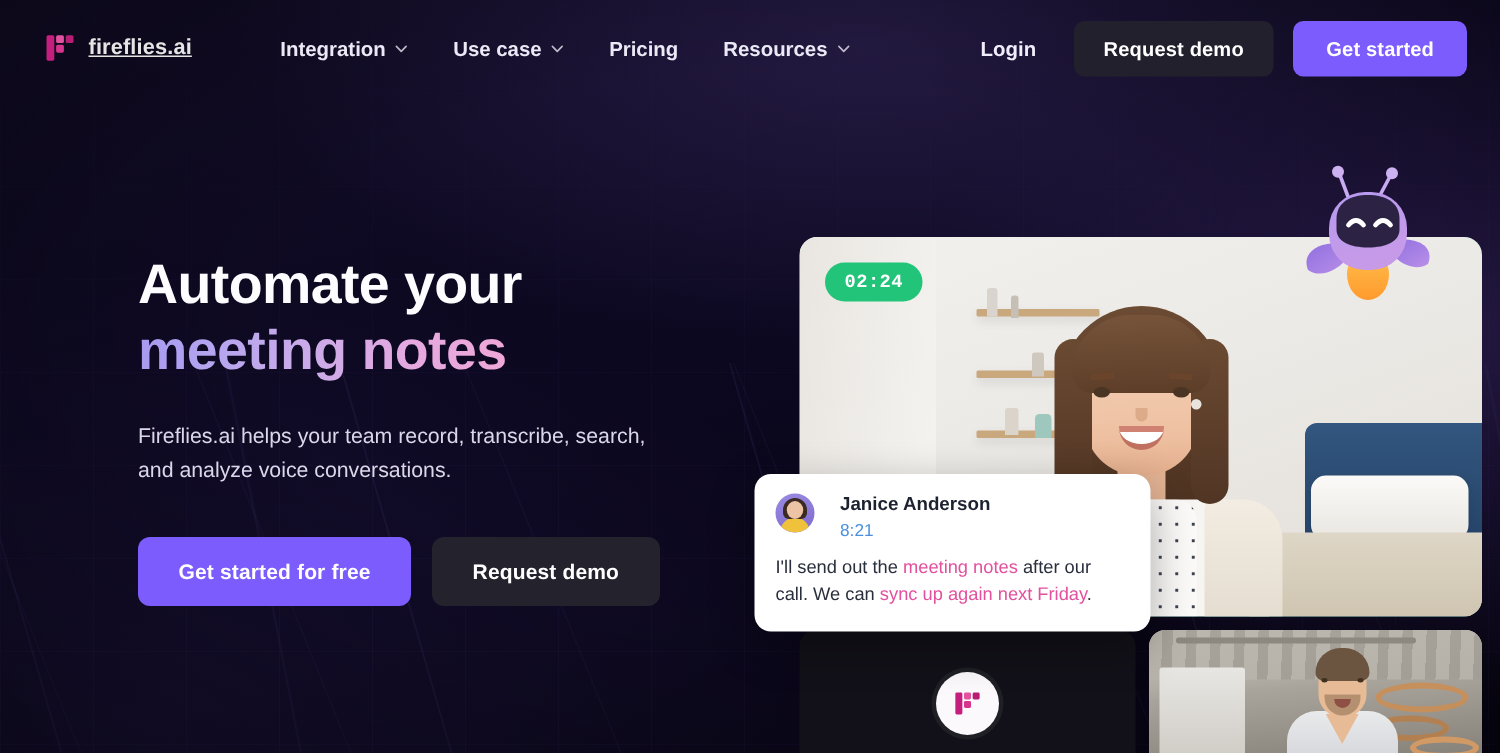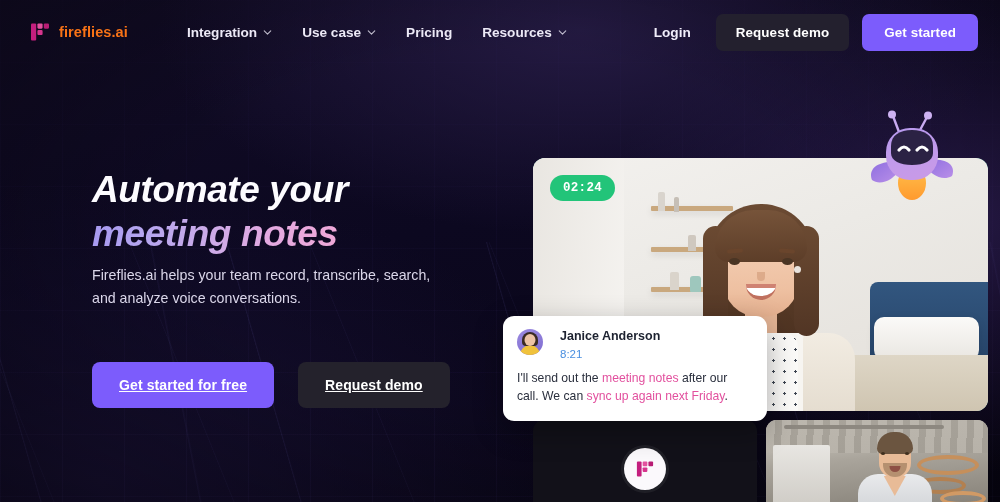--- a/index.html
+++ b/index.html
@@ -45,21 +45,21 @@
     background:radial-gradient(ellipse 780px 430px at 50% 45%, rgba(0,0,0,0) 40%, rgba(0,0,0,.45) 100%);
   }
 
   
   .navbar {
     position:absolute; top:0; left:0; right:0; height:64px;
     display:flex; align-items:center; z-index:40; padding:0 22px 0 30px;
   }
   .brand { display:flex; align-items:center; gap:9px; cursor:pointer; }
   .brand-mark { width:20px; height:20px; position:relative; flex:none; }
-  .brand-name { font-size:14.5px; font-weight:600; color:#f97316; letter-spacing:.1px; }
+  .brand-name { font-size:14.5px; font-weight:600; color:#e5e5e5; letter-spacing:.1px;text-decoration:underline; }
 
   .nav-links { display:flex; align-items:center; margin-left:45px; gap:2px; }
   .nav-item {
     display:flex; align-items:center; gap:6px; cursor:pointer;
     padding:7px 14px; font-size:13.6px; font-weight:600; color:#ece9f6; white-space:nowrap;
   }
   .chev { width:9px; height:9px; flex:none; opacity:.78; }
 
   .nav-right { margin-left:auto; display:flex; align-items:center; gap:13px; }
   .login-link { font-size:13.6px; font-weight:600; color:#f1eefb; cursor:pointer; padding:7px 12px; }
@@ -67,32 +67,32 @@
     font-family:"Liberation Sans", sans-serif;
     font-size:13.4px; font-weight:700; border:none; cursor:pointer;
     border-radius:7px; white-space:nowrap; letter-spacing:.1px;
   }
   .btn-demo-nav { background:#23202e; color:#fff; padding:11px 20px; }
   .btn-get-nav { background:#7c5cfc; color:#fff; padding:11px 22px; }
 
   
   .hero-left { position:absolute; left:92px; top:168px; width:400px; z-index:20; }
   .hl {
-    font-size:37px; font-weight:700; line-height:1.19; letter-spacing:-.4px;font-style:italic;
+    font-size:37px; font-weight:700; line-height:1.19; letter-spacing:-.4px;
   }
   .hl-1 { color:#fdfcff; }
   .hl-2 {
     background:linear-gradient(90deg,#a79af0 0%,#b6a6ef 22%,#ccabe8 48%,#e3a9e0 72%,#efa8d8 100%);
     -webkit-background-clip:text; background-clip:text;
     -webkit-text-fill-color:transparent; color:transparent;
   }
   .hero-sub {
-    margin-top:8px; font-size:14.2px; line-height:1.62; color:#dbd7ea; max-width:360px;
-  }
-  .hero-ctas { margin-top:52px; display:flex; gap:24px;text-decoration:underline; }
+    margin-top:24px; font-size:14.2px; line-height:1.62; color:#dbd7ea; max-width:360px;
+  }
+  .hero-ctas { margin-top:32px; display:flex; gap:14px; }
   .btn-hero-primary { background:#7c5cfc; color:#fff; padding:15px 27px; font-size:14px; border-radius:8px; }
   .btn-hero-secondary { background:#24222c; color:#fff; padding:15px 27px; font-size:14px; border-radius:8px; }
 
   
   .visual { position:absolute; left:533px; top:158px; width:455px; height:360px; z-index:15; }
 
   .vid-main {
     position:absolute; left:0; top:0; width:455px; height:253px;
     border-radius:12px; overflow:hidden; background:#0f766e;font-family:Liberation Mono, monospace;
   }

